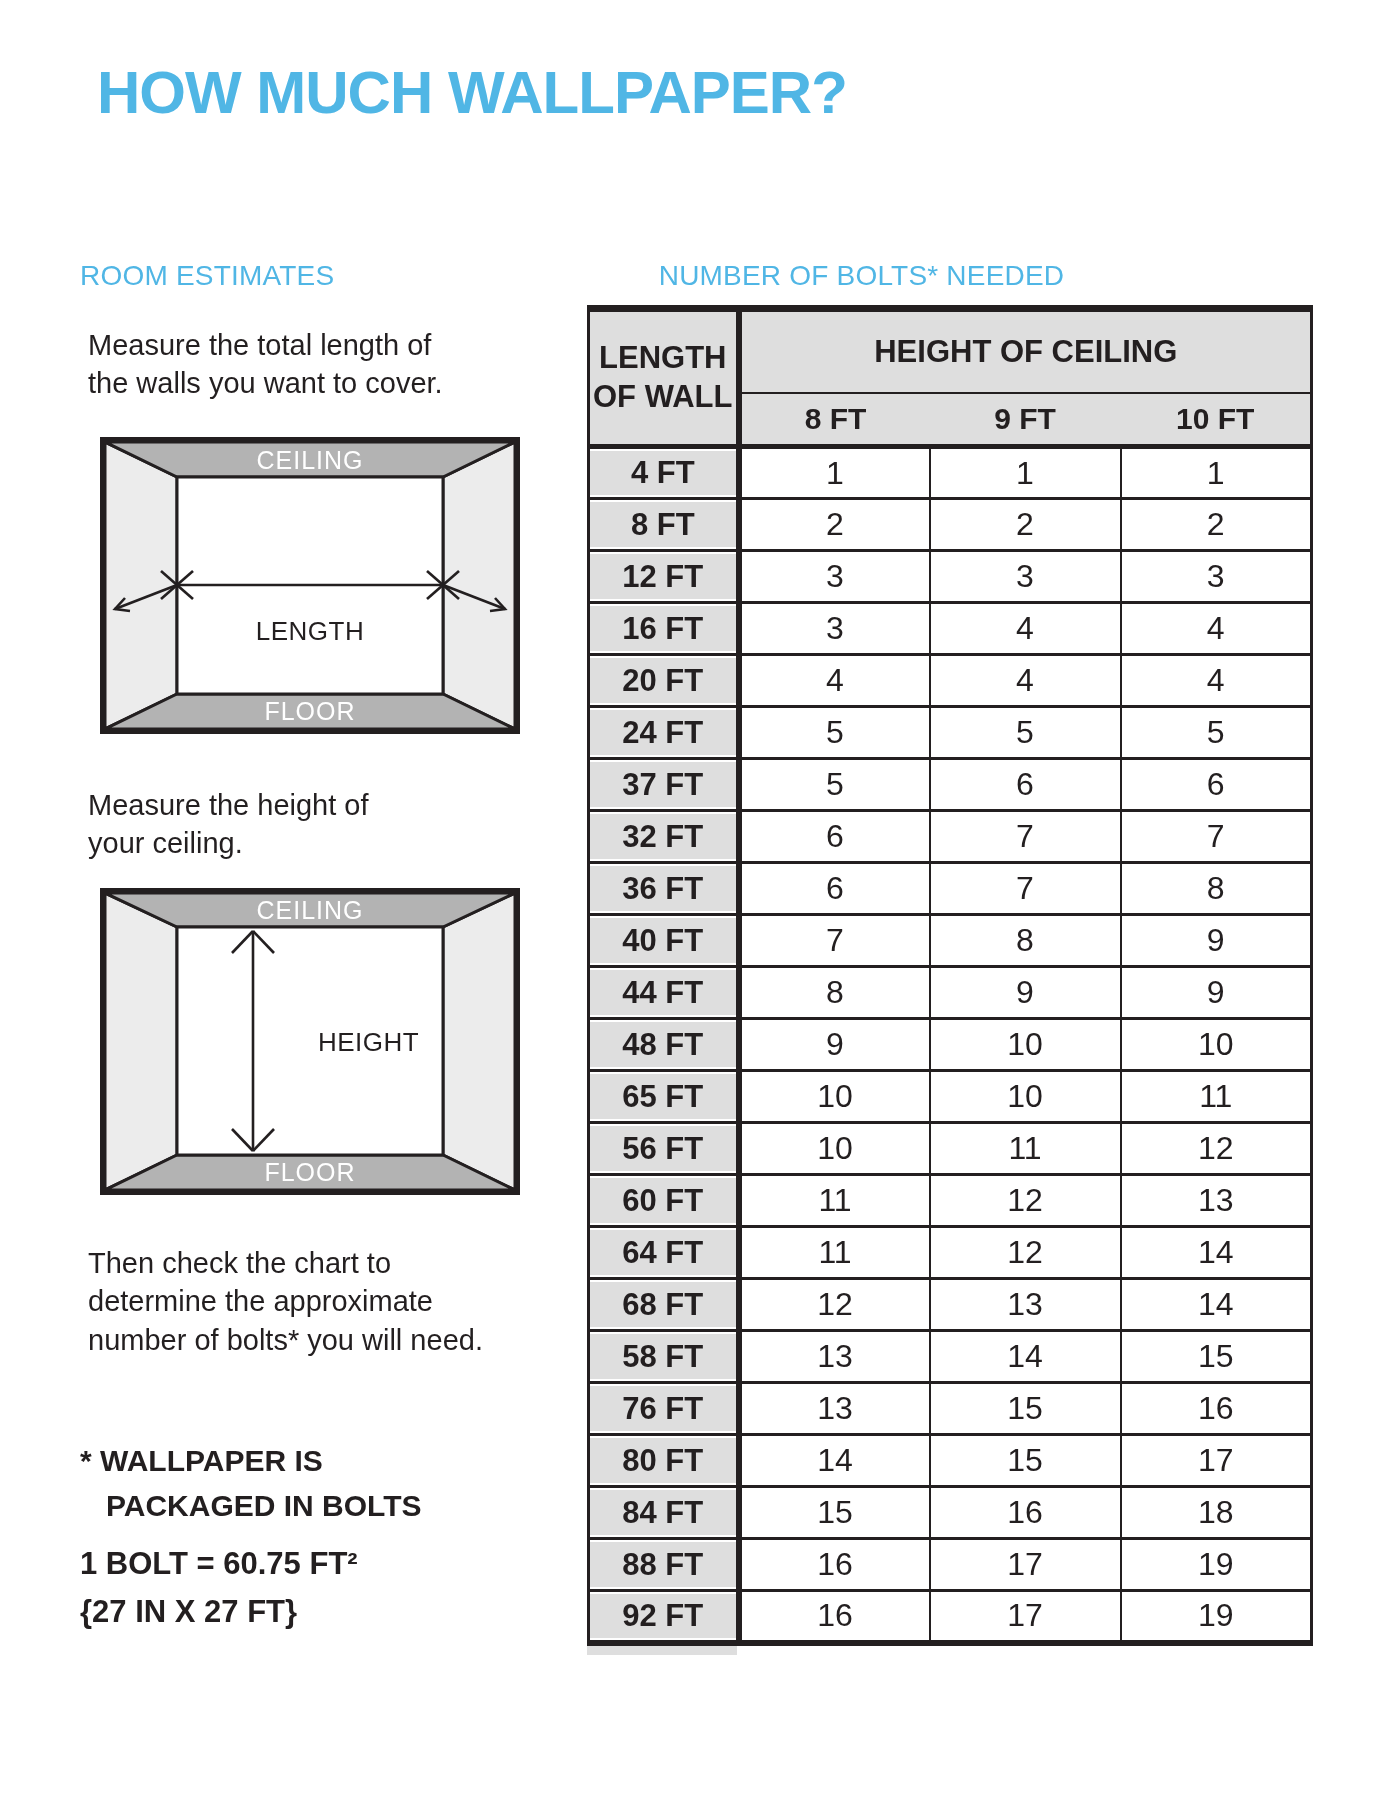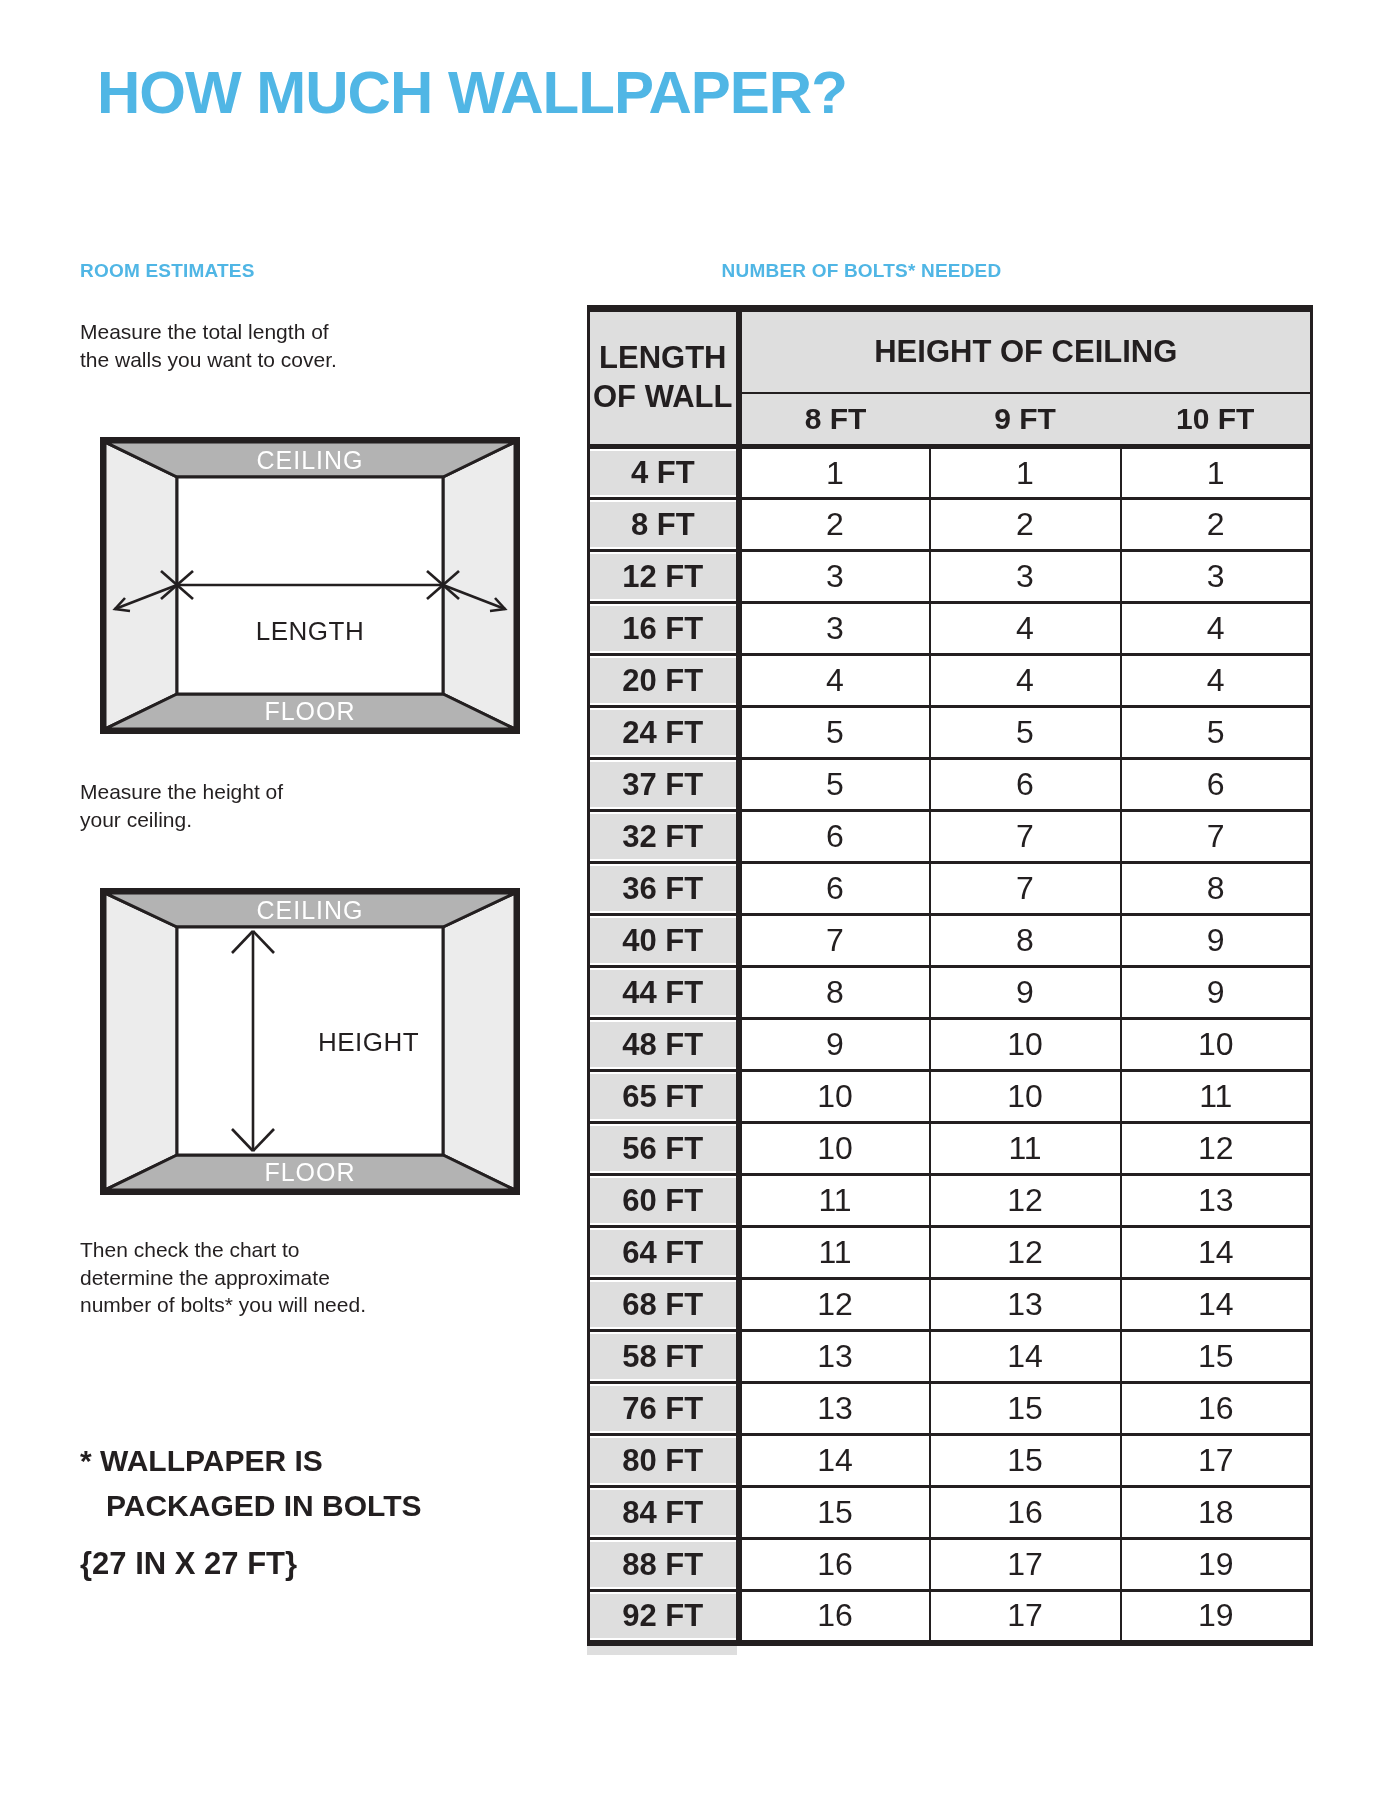--- a/index.html
+++ b/index.html
@@ -14,27 +14,27 @@
   body{
     width:1391px;height:1800px;position:relative;background:#fff;
     font-family:"Liberation Sans", sans-serif;color:var(--ink);
     overflow:hidden;
   }
   .title{
     position:absolute;left:97px;top:58px;margin:0;
     font-size:60px;font-weight:bold;letter-spacing:-1px;color:var(--accent);
   }
   .blue-heading{
-    position:absolute;margin:0;font-size:19px;font-weight:bold;color:var(--accent);
+    position:absolute;margin:0;font-size:28px;font-weight:normal;color:var(--accent);
     letter-spacing:0.2px;
   }
   #room-estimates-heading{left:80px;top:260px;}
   #table-heading{left:500px;top:260px;width:723px;text-align:center;}
   .body-text{
-    position:absolute;margin:0;font-size:21px;line-height:1.32;
+    position:absolute;margin:8px;font-size:29px;line-height:1.32;
     white-space:pre-line;color:var(--ink);
   }
   #step1{left:80px;top:318px;}
   #step2{left:80px;top:778px;}
   #step3{left:80px;top:1236px;}
   .footnote{position:absolute;left:80px;top:1438px;font-size:30px;font-weight:bold;line-height:1.5;}
   .footnote .indent{padding-left:26px;text-align:right;}
   .bolt-info{position:absolute;left:80px;top:1540px;font-size:31px;font-weight:bold;line-height:1.55;}
 
   
@@ -153,20 +153,21 @@
 <p class="body-text" id="step3">Then check the chart to
 determine the approximate
 number of bolts* you will need.</p>
 
 <div class="footnote">
   <div>* WALLPAPER IS</div>
   <div class="indent">PACKAGED IN BOLTS</div>
 </div>
 
 <div class="bolt-info">
+  <div>1 BOLT = 60.75 FT²</div>
   <div>{27 IN X 27 FT}</div>
 </div>
 
 <h2 class="blue-heading" id="table-heading">NUMBER OF BOLTS* NEEDED</h2>
 
 <div class="table-wrap">
   <table class="bolts-table">
     <colgroup>
       <col class="col-label">
         <col class="col-val">

